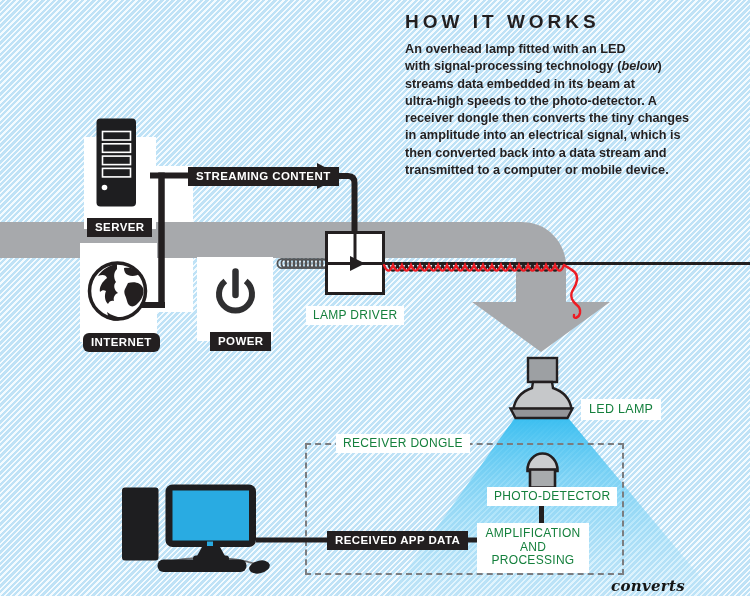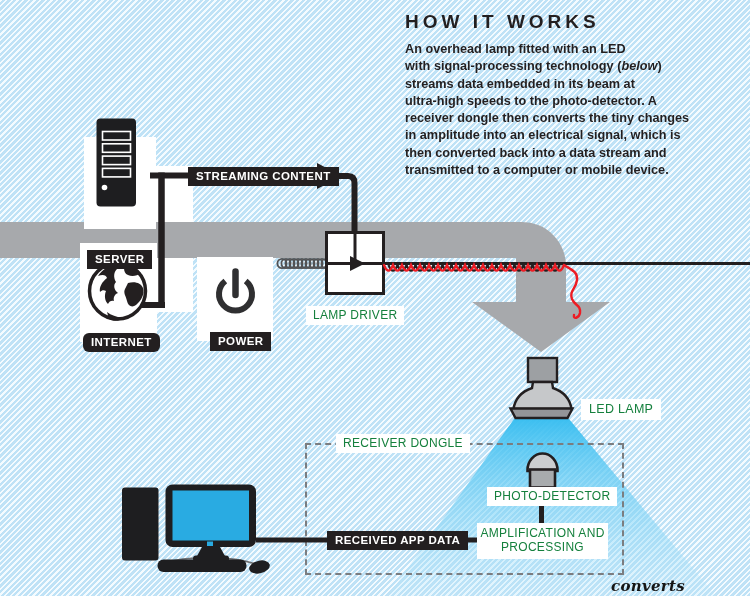--- a/index.html
+++ b/index.html
@@ -17,30 +17,30 @@
   .lbl-dark{
     position:absolute;background:#231f20;color:#ffffff;
     font-size:11.5px;font-weight:700;letter-spacing:.4px;
     padding:3px 8px 4px;white-space:nowrap;
   }
   .lbl-light{
     position:absolute;background:#ffffff;color:#15803d;
     font-size:12px;font-weight:400;letter-spacing:.3px;
     padding:2px 7px 3px;white-space:nowrap;
   }
-  .lb-server{left:87px;top:218px;margin-top:32px;}
+  .lb-server{left:87px;top:218px;}
   .lb-internet{left:83px;top:333px;border-radius:6px;}
   .lb-power{left:210px;top:332px;}
   .lb-streaming{left:188px;top:167px;}
   .lb-received{left:327px;top:531px;}
   .lb-lampdriver{left:306px;top:306px;}
   .lb-ledlamp{left:581px;top:399px;font-size:12.5px;padding:3px 8px 4px;}
   .lb-dongle{left:336px;top:434px;}
   .lb-photodet{left:487px;top:487px;}
-  .lb-amp{left:477px;top:523px;width:131px;text-align:center;white-space:pre-line;line-height:13.5px;padding:4px 0 5px;}
+  .lb-amp{left:477px;top:523px;width:112px;text-align:center;white-space:pre-line;line-height:13.5px;padding:4px 0 5px;}
   .title{
     position:absolute;left:405px;top:11px;color:#231f20;
     font-size:19px;font-weight:700;letter-spacing:4px;white-space:nowrap;
   }
   .body-text{
     position:absolute;left:405px;top:41px;width:335px;color:#231f20;
     font-size:12.7px;font-weight:700;line-height:17.3px;white-space:pre-line;
   }
   .body-text .it{font-style:italic;}
   .logo{

